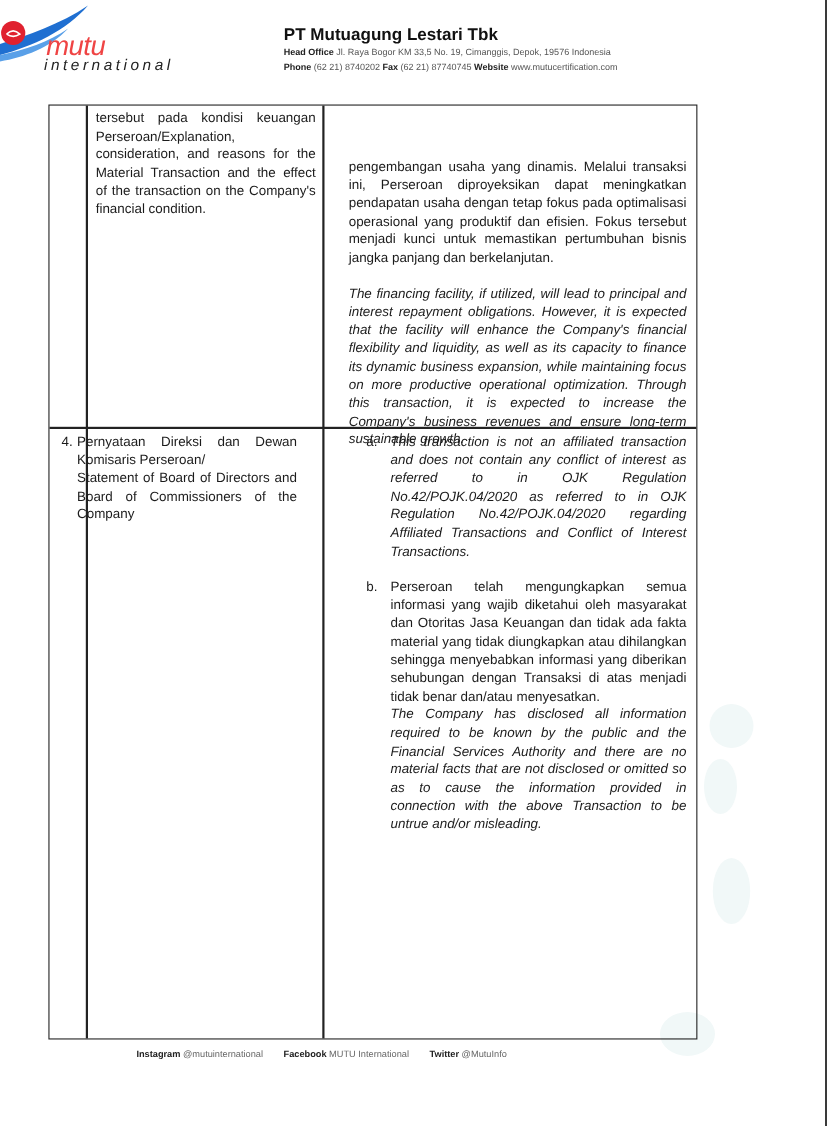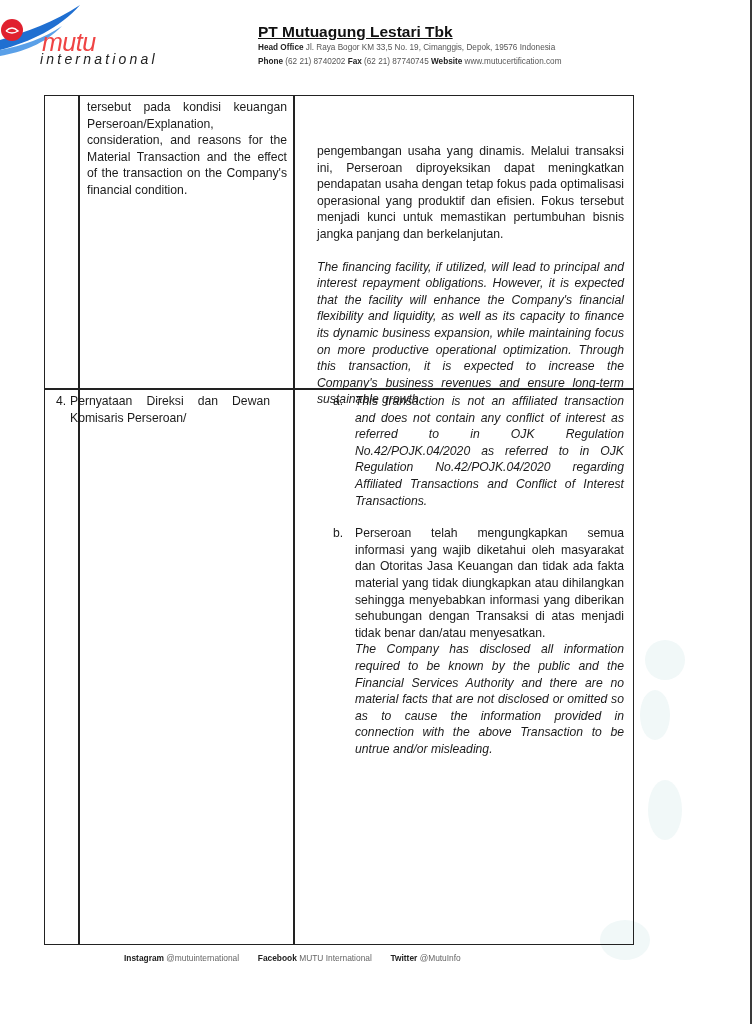--- a/index.html
+++ b/index.html
@@ -10,21 +10,21 @@
   }
   .right-edge { position:absolute; right:0; top:0; width:2px; height:1024px; background:#3a3a3a; }
   .watermark { position:absolute; border-radius:50%; background:#f1f8f8; }
 
   
   .logo { position:absolute; left:0; top:0; width:170px; height:75px; }
   .logo svg { position:absolute; left:0; top:0; }
   .logo-mutu { position:absolute; left:42px; top:30px; font-size:25px; font-weight:normal; font-style:italic; color:#ef4444; letter-spacing:-0.5px; line-height:1; }
   .logo-intl { position:absolute; left:40px; top:52px; font-size:14px; font-style:italic; color:#222; letter-spacing:3.2px; line-height:1; }
   .company { position:absolute; left:258px; top:23px; }
-  .company-name { font-size:15.5px; font-weight:bold; color:#111; line-height:18px;text-decoration:underline; }
+  .company-name { font-size:15.5px; font-weight:bold; color:#111; line-height:18px; }
   .company-line { font-size:8.2px; color:#555; line-height:14px; white-space:nowrap; }
   .company-line b { color:#222; }
 
   
   .doc-table { position:absolute; left:44px; top:95px; width:590px; height:850px; border:1.5px solid #222; box-sizing:border-box; }
   .vline { position:absolute; top:0; bottom:0; width:1.5px; background:#222; }
   .hline { position:absolute; left:0; right:0; height:1.5px; background:#222; }
 
   .cell { position:absolute; font-family:"Liberation Sans", sans-serif; font-size:12.2px; line-height:16.6px; color:#1b1b1b; text-align:justify; }
   .cell p { margin:0; }
@@ -85,20 +85,21 @@
   <p>consideration, and reasons for the Material Transaction and the effect of the transaction on the Company's financial condition.</p>
 </div>
 <div class="cell" style="left:317px;top:99px;width:307px;margin-top:44px;">
   <p>pengembangan usaha yang dinamis. Melalui transaksi ini, Perseroan diproyeksikan dapat meningkatkan pendapatan usaha dengan tetap fokus pada optimalisasi operasional yang produktif dan efisien. Fokus tersebut menjadi kunci untuk memastikan pertumbuhan bisnis jangka panjang dan berkelanjutan.</p>
   <p class="it" style="margin-top:16px;">The financing facility, if utilized, will lead to principal and interest repayment obligations. However, it is expected that the facility will enhance the Company's financial flexibility and liquidity, as well as its capacity to finance its dynamic business expansion, while maintaining focus on more productive operational optimization. Through this transaction, it is expected to increase the Company's business revenues and ensure long-term sustainable growth.</p>
 </div>
 
 <div class="num" style="top:393px;">4.</div>
 <div class="cell" style="left:70px;top:393px;width:200px;">
   <p>Pernyataan Direksi dan Dewan Komisaris Perseroan/</p>
+  <p>Statement of Board of Directors and Board of Commissioners of the Company</p>
 </div>
 <div class="cell" style="left:317px;top:393px;width:307px;">
   <div class="list-item" style="margin-left:16px;">
     <span class="list-marker">a.</span>
     <p class="it">This transaction is not an affiliated transaction and does not contain any conflict of interest as referred to in OJK Regulation No.42/POJK.04/2020 as referred to in OJK Regulation No.42/POJK.04/2020 regarding Affiliated Transactions and Conflict of Interest Transactions.</p>
   </div>
   <div class="list-item" style="margin-left:16px;margin-top:16px;">
     <span class="list-marker">b.</span>
     <p>Perseroan telah mengungkapkan semua informasi yang wajib diketahui oleh masyarakat dan Otoritas Jasa Keuangan dan tidak ada fakta material yang tidak diungkapkan atau dihilangkan sehingga menyebabkan informasi yang diberikan sehubungan dengan Transaksi di atas menjadi tidak benar dan/atau menyesatkan.</p>
     <p class="it">The Company has disclosed all information required to be known by the public and the Financial Services Authority and there are no material facts that are not disclosed or omitted so as to cause the information provided in connection with the above Transaction to be untrue and/or misleading.</p>

